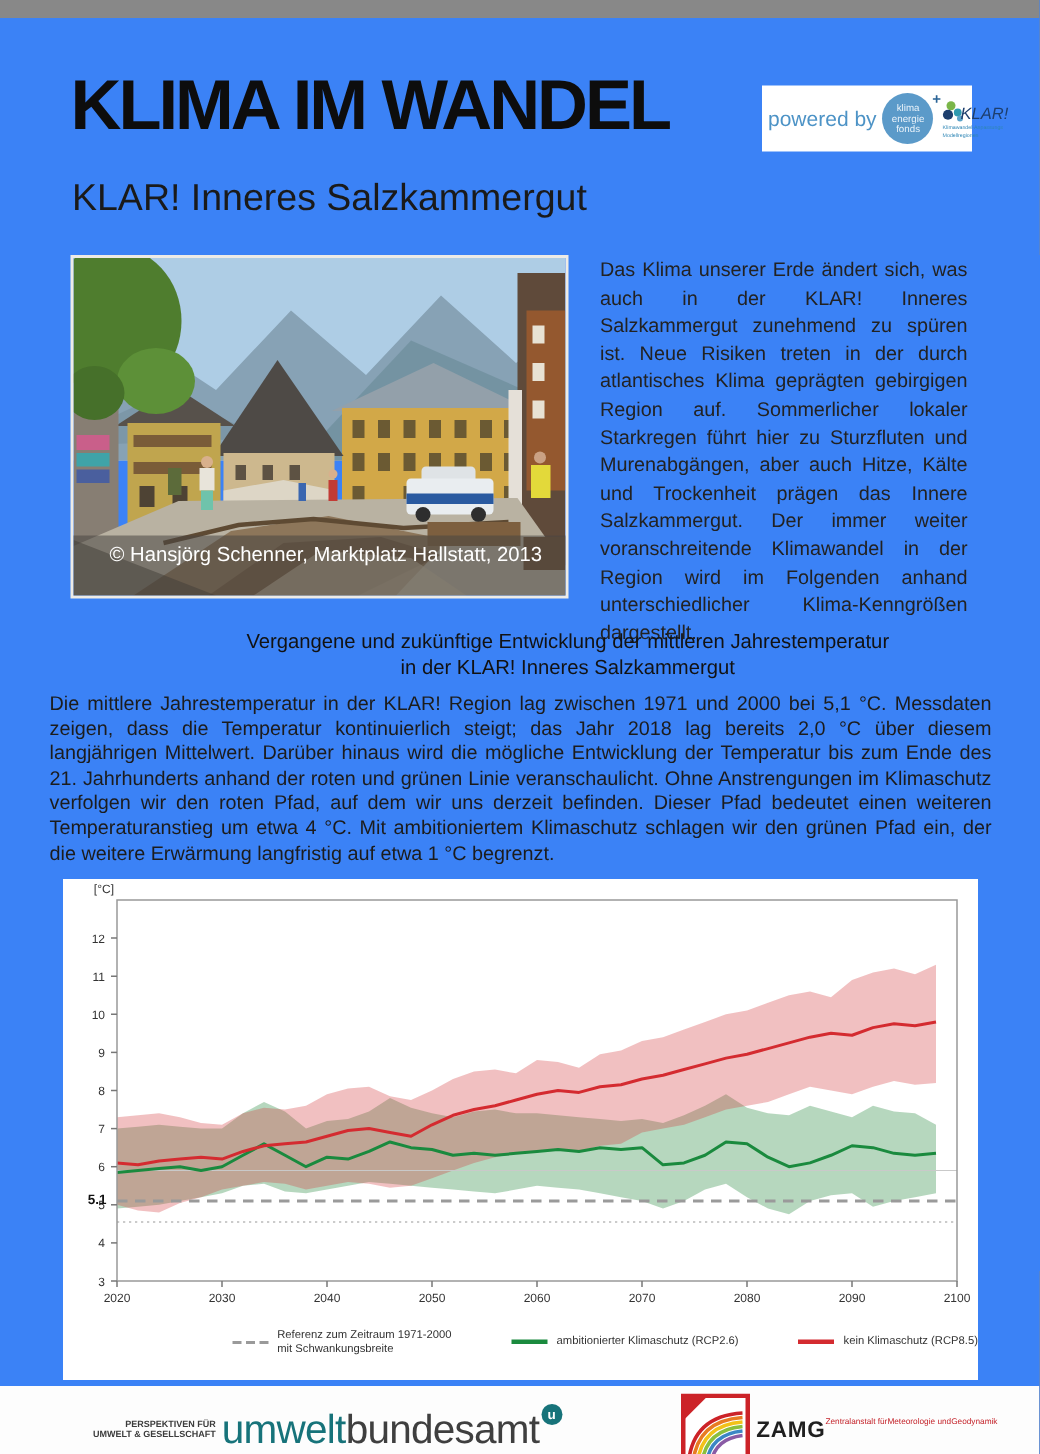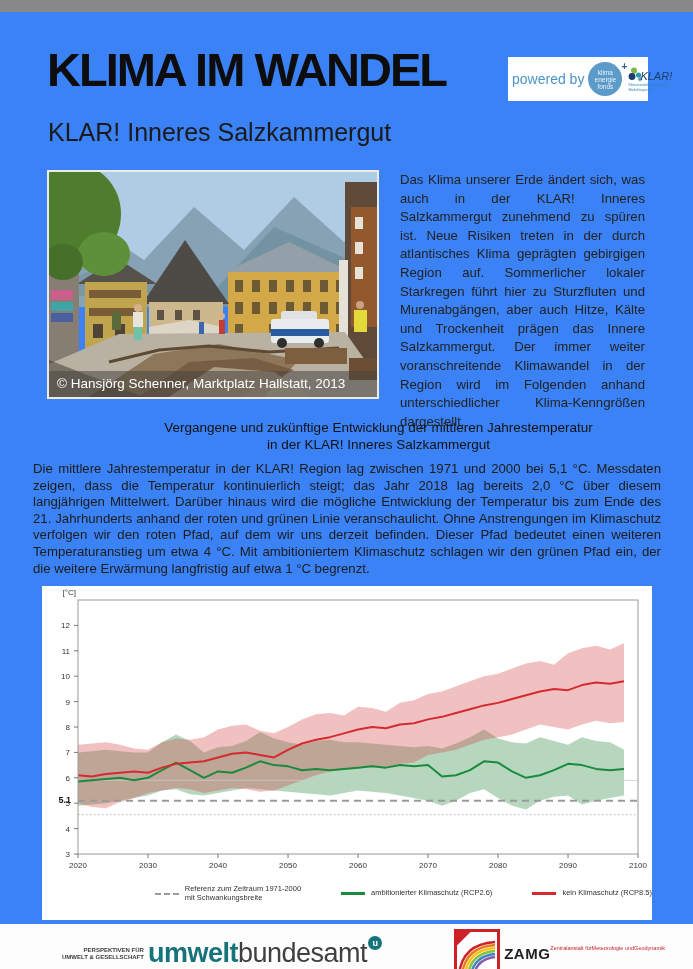--- a/index.html
+++ b/index.html
@@ -14,40 +14,40 @@
   .fundplus{position:absolute;top:-1px;right:-5px;color:#2a6496;font-size:10px;font-weight:bold;}
   .klar{display:flex;flex-direction:column;line-height:1;margin-left:2px;}
   .klar-top{display:flex;align-items:flex-end;}
   .klar-name{color:#1d3e6d;font-style:italic;font-weight:normal;font-size:11px;margin-left:-3px;}
   .klar-sub{font-size:3.5px;color:#2e86b5;line-height:4px;margin-top:1px;}
 
   .subtitle{position:absolute;left:48px;top:106px;font-size:25px;color:#1a1a1a;}
 
   .photo{position:absolute;left:49px;top:160px;width:328px;height:225px;outline:2px solid #edebe6;}
   .photo svg{display:block;}
-  .caption{position:absolute;left:0;bottom:0;width:100%;height:26px;background:rgba(72,70,66,0.55);color:#fff;font-size:13.5px;line-height:26px;padding-left:8px;box-sizing:border-box;white-space:nowrap;}
+  .caption{position:absolute;left:0;bottom:0;width:100%;height:40px;background:rgba(72,70,66,0.55);color:#fff;font-size:13.5px;line-height:26px;padding-left:24px;box-sizing:border-box;white-space:nowrap;}
 
   .intro{position:absolute;left:400px;top:159px;width:245px;font-size:13.2px;line-height:18.6px;color:#222;text-align:justify;}
 
   .sec-head{position:absolute;left:0;top:407px;width:693px;text-align:center;font-weight:normal;font-size:13.5px;line-height:17px;color:#121212;padding-left:32px;}
   .sec-par{position:absolute;left:33px;top:449px;width:628px;font-size:13.2px;line-height:16.6px;color:#1c1c1c;text-align:justify;}
 
   .chartbox{position:absolute;left:42px;top:574px;width:610px;height:334px;background:#fff;}
   .legend{display:flex;align-items:center;gap:40px;padding-left:32px;margin-top:2px;font-size:7.5px;color:#333;justify-content:flex-end;}
   .legend-item{display:flex;align-items:center;gap:6px;}
   .legend-lines{line-height:8.5px;}
   .sw{width:24px;flex:0 0 auto;}
   .sw-dash{border-top:2px dashed #9a9a9a;}
   .sw-solid{border-top:3px solid #555;}
 
   .footer{position:absolute;left:0;top:912px;width:693px;height:57px;background:#fdfdfd;}
   .uba{position:absolute;left:62px;top:14px;display:flex;align-items:center;}
   .uba-tag{text-align:right;font-size:6px;font-weight:bold;color:#3c3c3c;line-height:7px;margin-right:4px;}
   .uba-word{font-size:27px;letter-spacing:-0.5px;display:flex;align-items:flex-start;}
-  .uba-w1{color:#17737a;font-weight:bold;}
+  .uba-w1{color:#17737a;font-weight:normal;}
   .uba-w2{color:#3f3f3f;font-weight:normal;}
   .uba-badge{width:14px;height:14px;border-radius:50%;background:#17737a;color:#fff;font-size:9px;font-weight:bold;text-align:center;line-height:14px;margin-top:-2px;margin-left:1px;}
   .zamg{position:absolute;right:28px;top:5px;display:flex;align-items:center;gap:4px;}
   .zamg-text{display:flex;flex-direction:row;}
   .zamg-name{font-size:15px;font-weight:bold;color:#1f1f1f;letter-spacing:0.5px;}
   .zamg-sub{font-size:5.5px;color:#c4242b;line-height:6.5px;}
 </style>
 </head>
 <body>
 

